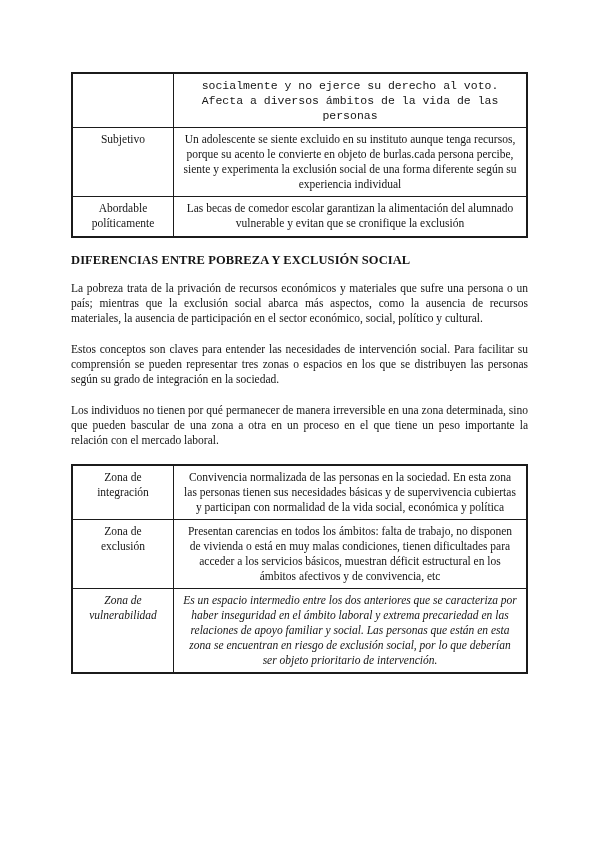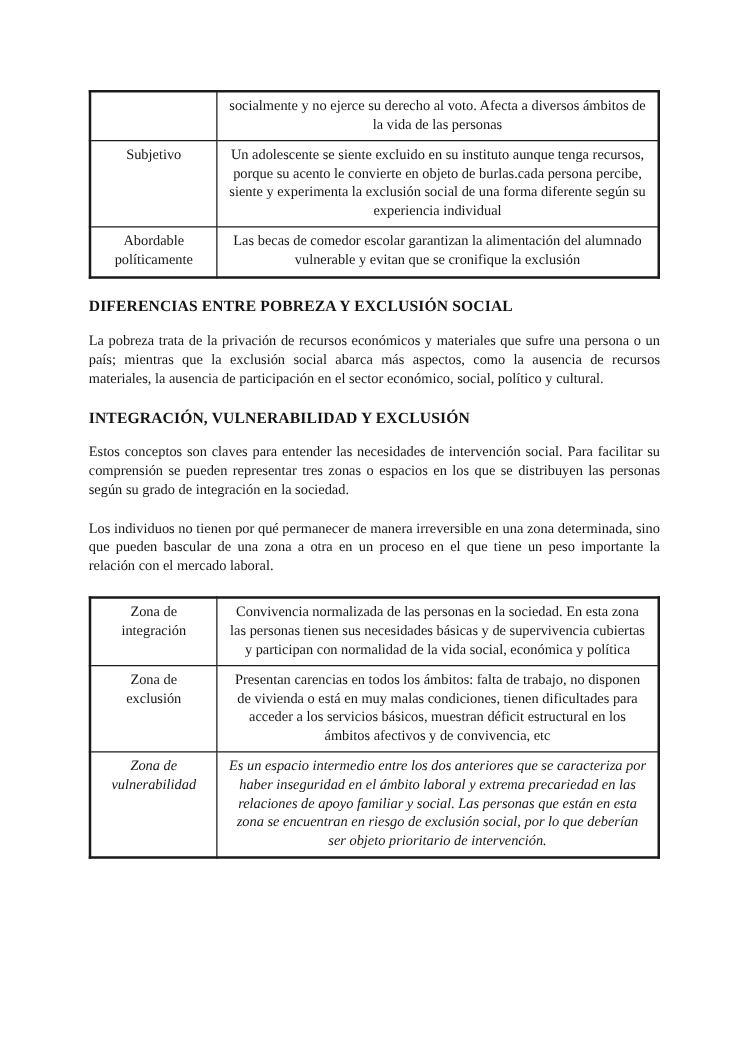--- a/index.html
+++ b/index.html
@@ -38,21 +38,21 @@
     font-size: 11.5px;
     line-height: 15px;
   }
   td.label-cell {
     width: 84px; 
   }
   table.top-table { margin: 0 0 15px 0; }
   table.zones-table { margin: 3px 0 0 0; }
 
   
-  tr.tt-r1 td { height: 30px; }
+  tr.tt-r1 td { height: 30px; font-family: Liberation Mono, monospace; }
   tr.tt-r2 td { height: 60px; }
   tr.tt-r3 td { height: 31px; }
   tr.zt-r1 td { height: 45px; border-radius: 19px; }
   tr.zt-r2 td { height: 60px; text-align: center; }
   tr.zt-r3 td { height: 75px; font-style: italic; }
 
   h2.doc-heading {
     margin: 6px 0 13px 0;
     font-size: 12.5px;
     line-height: 15px;
@@ -85,21 +85,20 @@
           <td class="label-cell">Abordable políticamente</td>
           <td class="content-cell">Las becas de comedor escolar garantizan la alimentación del alumnado vulnerable y evitan que se cronifique la exclusión</td>
         </tr>
       </tbody>
     </table>
 
     <h2 class="doc-heading first-heading">DIFERENCIAS ENTRE POBREZA Y EXCLUSIÓN SOCIAL</h2>
 
     <p class="doc-paragraph">La pobreza trata de la privación de recursos económicos y materiales que sufre una persona o un país; mientras que la exclusión social abarca más aspectos, como la ausencia de recursos materiales, la ausencia de participación en el sector económico, social, político y cultural.</p>
 
-    <h2 class="doc-heading">INTEGRACIÓN, VULNERABILIDAD Y EXCLUSIÓN</h2>
 
     <p class="doc-paragraph">Estos conceptos son claves para entender las necesidades de intervención social. Para facilitar su comprensión se pueden representar tres zonas o espacios en los que se distribuyen las personas según su grado de integración en la sociedad.</p>
     <p class="doc-paragraph">Los individuos no tienen por qué permanecer de manera irreversible en una zona determinada, sino que pueden bascular de una zona a otra en un proceso en el que tiene un peso importante la relación con el mercado laboral.</p>
 
     <table class="doc-table zones-table">
       <tbody>
         <tr class="zt-r1">
           <td class="label-cell">Zona de integración</td>
           <td class="content-cell">Convivencia normalizada de las personas en la sociedad. En esta zona las personas tienen sus necesidades básicas y de supervivencia cubiertas y participan con normalidad de la vida social, económica y política</td>
         </tr>

